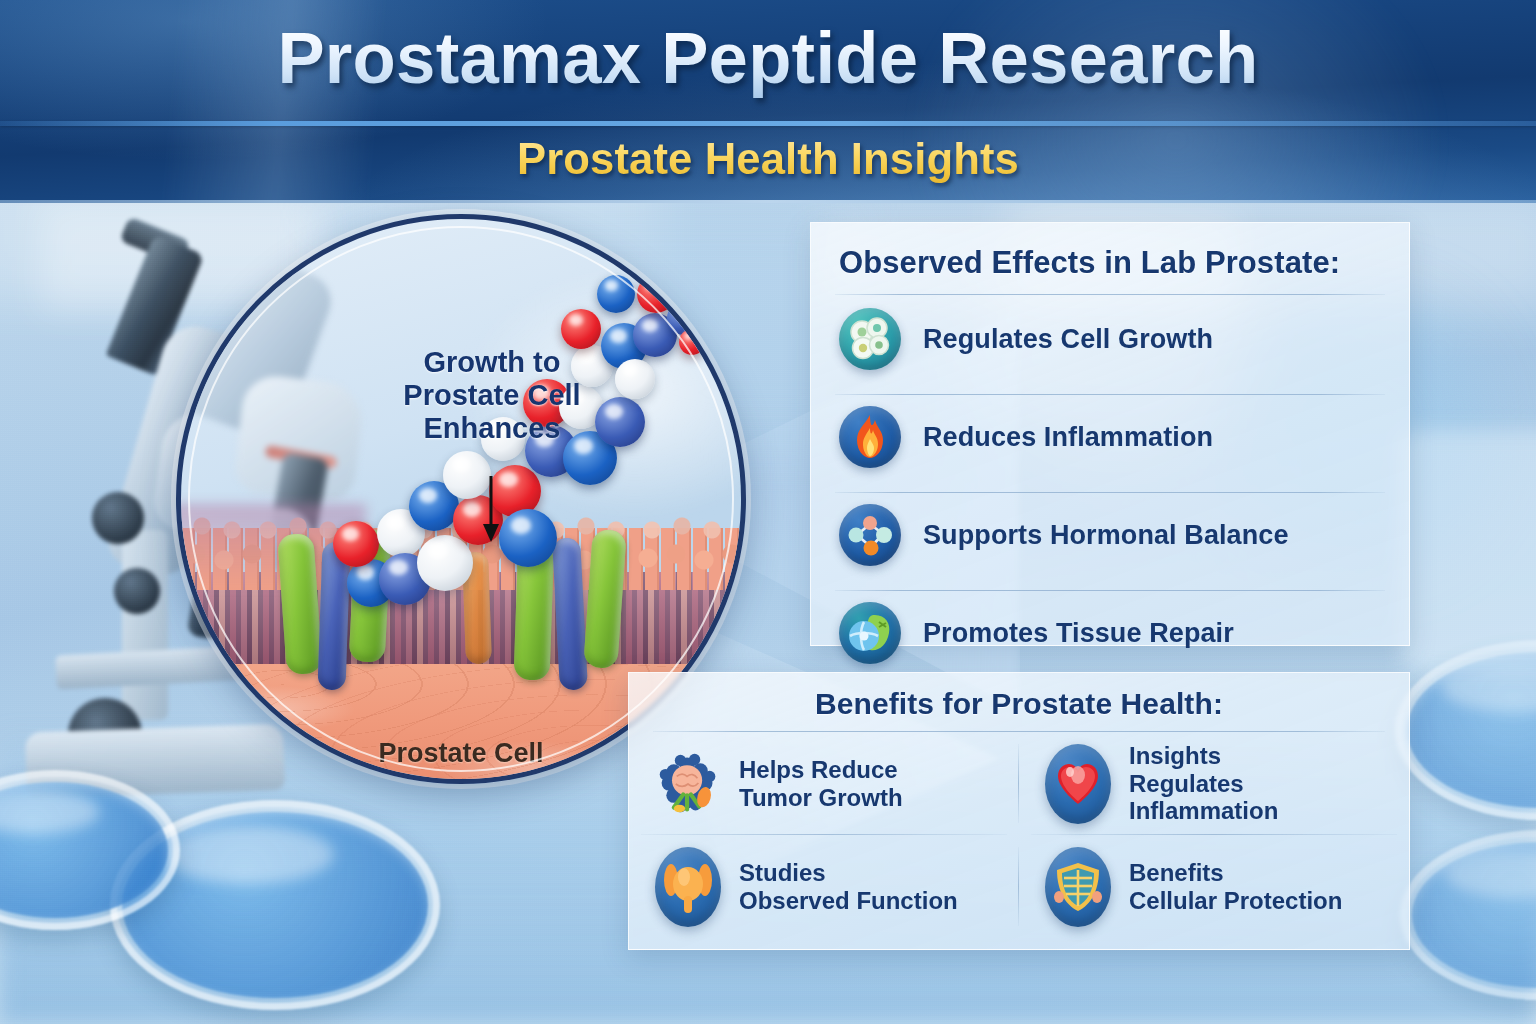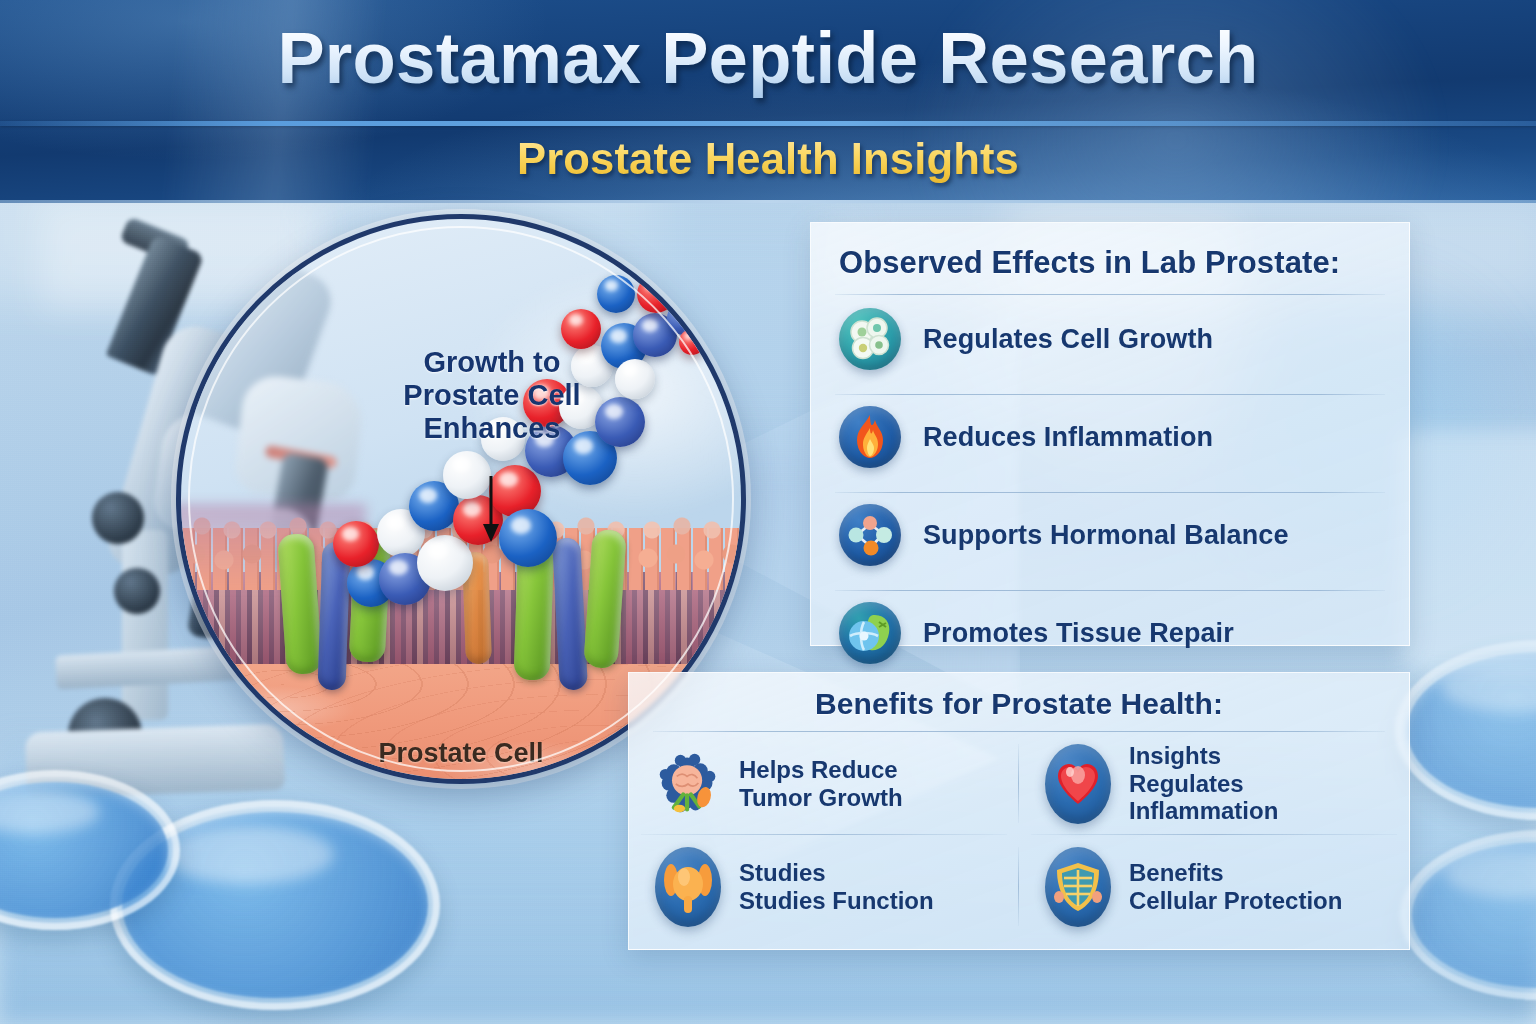--- a/index.html
+++ b/index.html
@@ -656,21 +656,21 @@
             <ellipse cx="9" cy="20" rx="7" ry="16" fill="#f79c3c"></ellipse>
             <ellipse cx="43" cy="20" rx="7" ry="16" fill="#f79c3c"></ellipse>
             <ellipse cx="26" cy="24" rx="15" ry="17" fill="#fbb250"></ellipse>
             <path d="M22 38 q4 12 4 15 q0 -3 4 -15 Z" fill="#f79c3c"></path>
             <rect x="22" y="36" width="8" height="17" rx="4" fill="#f9a945"></rect>
             <ellipse cx="22" cy="17" rx="6" ry="9" fill="#ffcf86" opacity=".7"></ellipse>
           </svg>
         </div>
         <div class="ben-label">
           <div>Studies</div>
-          <div>Studies Function</div>
+          <div>Observed Function</div>
         </div>
       </div>
 
       <div class="ben-cell">
         <div class="bic">
           <svg width="52" height="54" viewBox="0 0 52 54">
             <path d="M26 3 L47 10 C47 30, 39 45, 26 51 C13 45, 5 30, 5 10 Z" fill="#f2c04a"></path>
             <path d="M26 8 L42 13 C42 29, 36 41, 26 46 C16 41, 10 29, 10 13 Z" fill="#3f9ab0"></path>
             <g stroke="#f7d26a" stroke-width="2.6" fill="none">
               <line x1="12" y1="18" x2="40" y2="18"></line>

